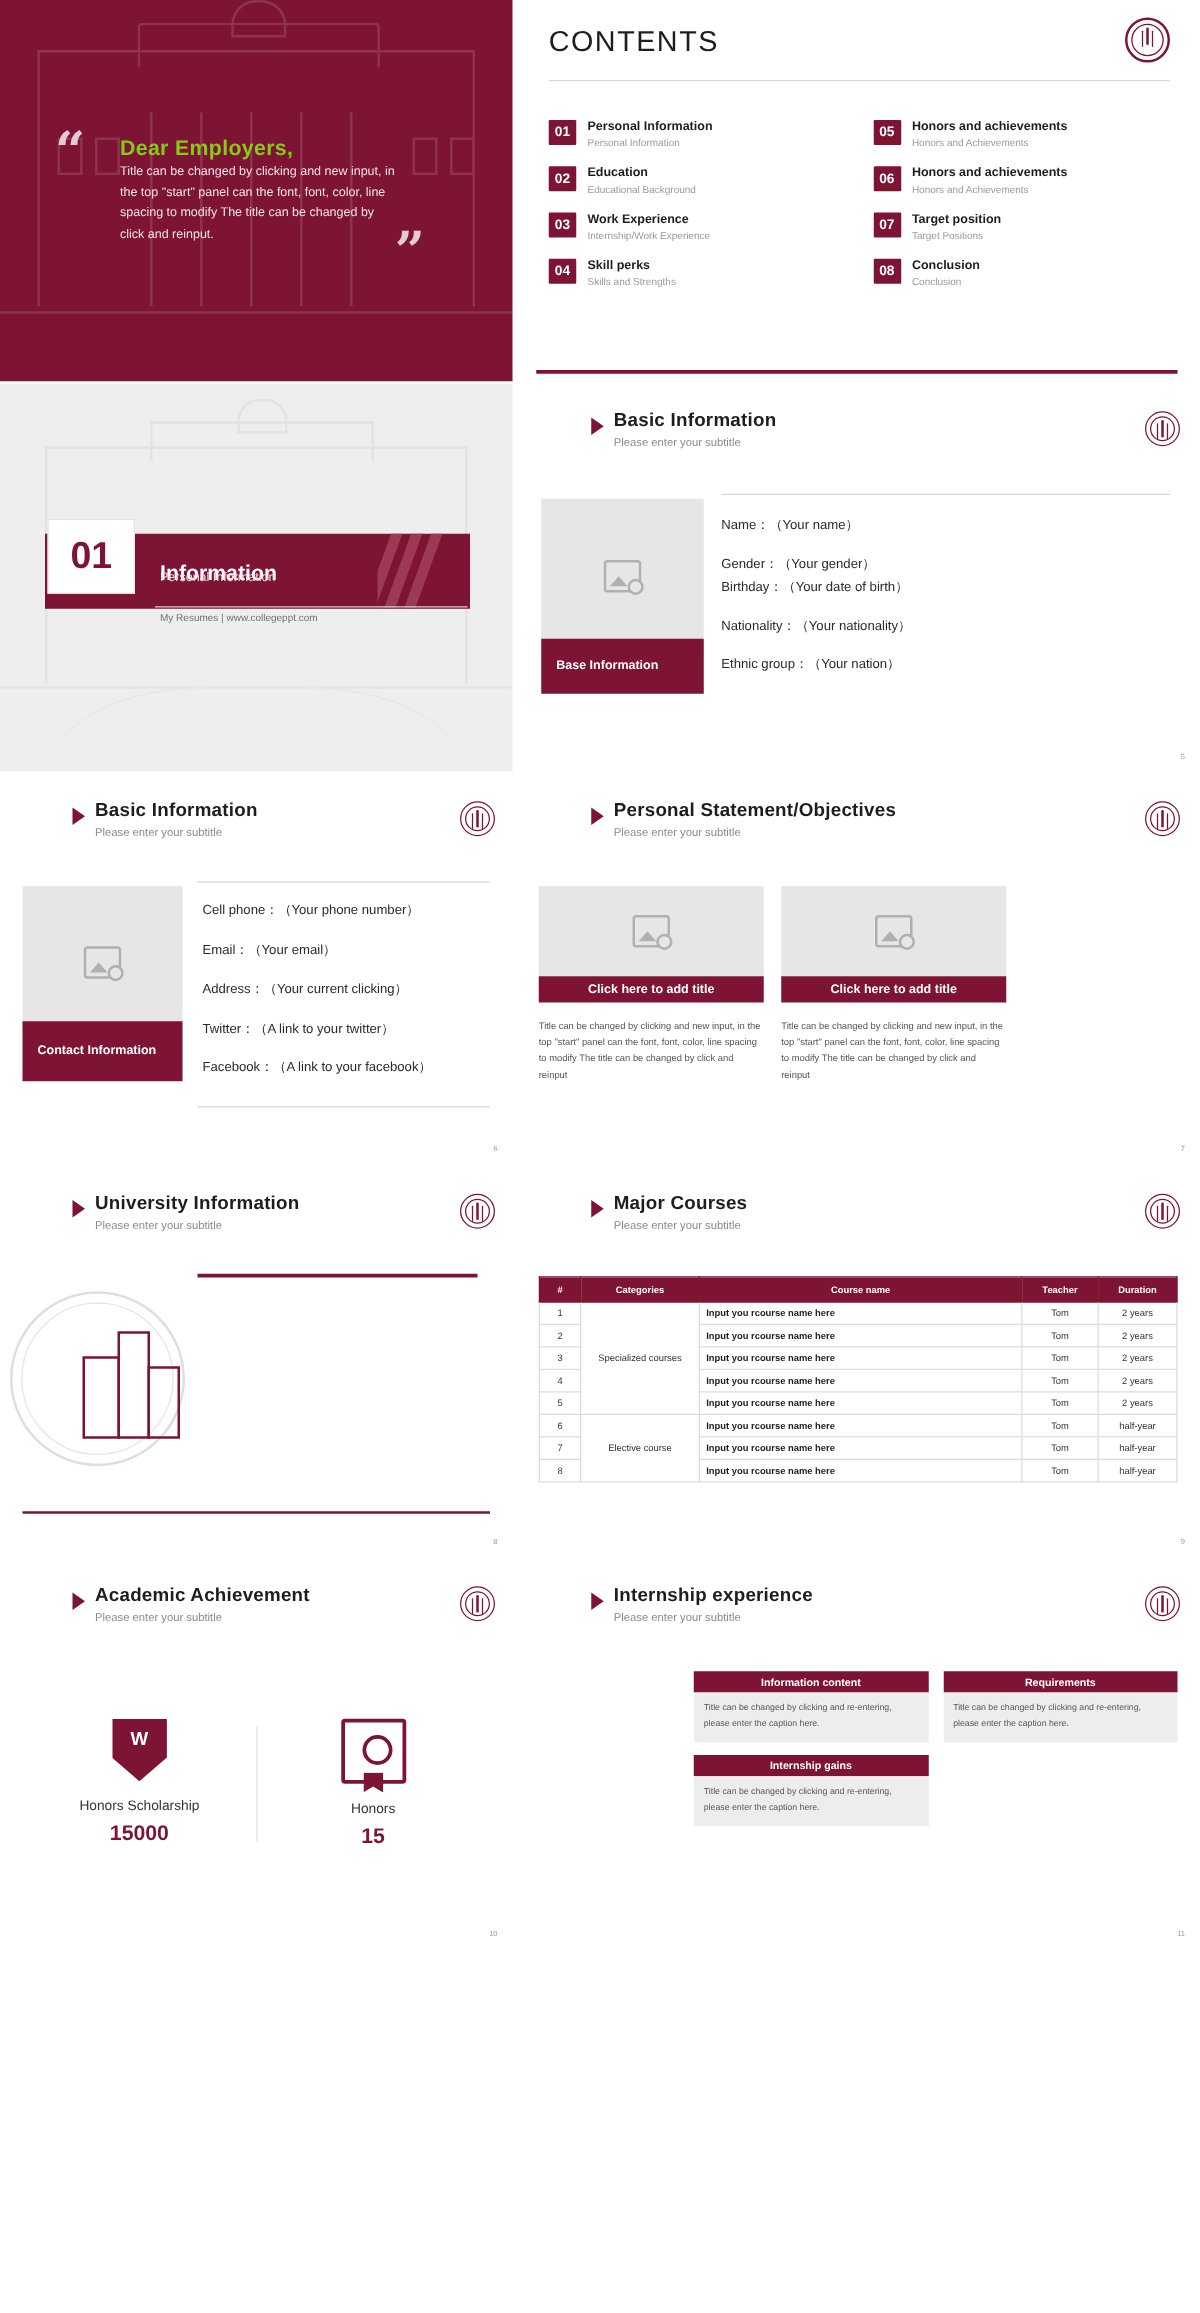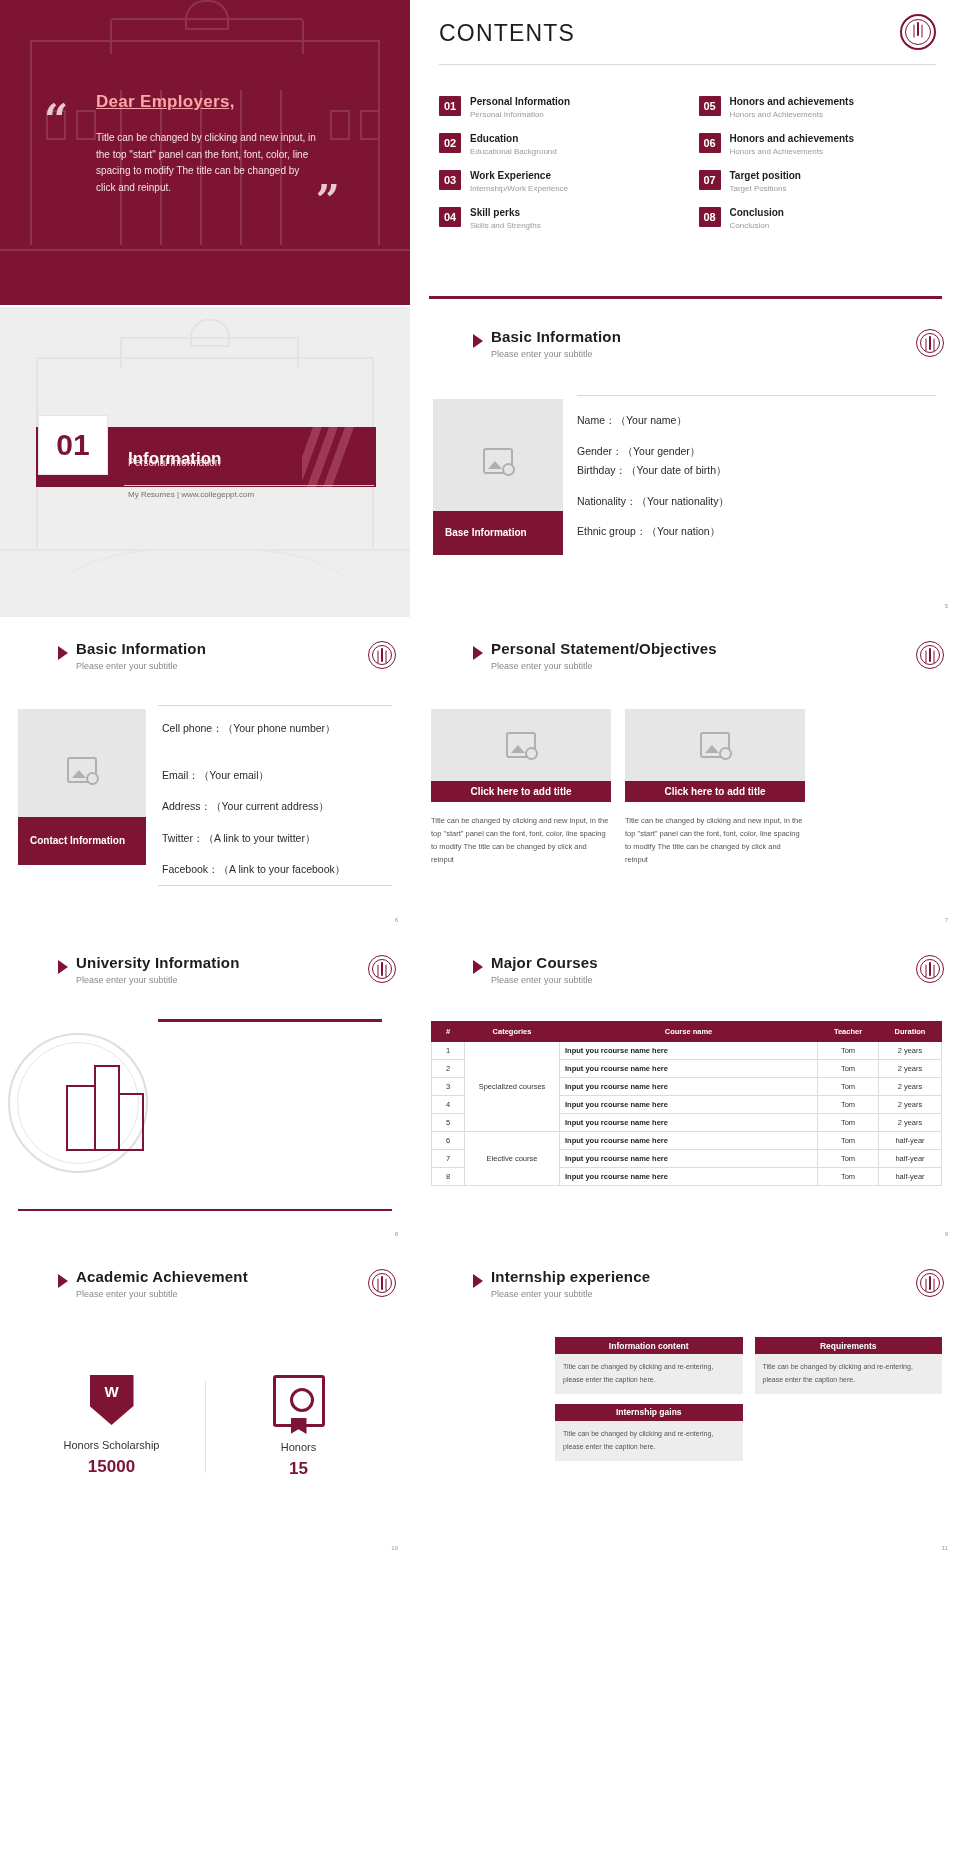--- a/index.html
+++ b/index.html
@@ -56,21 +56,21 @@
   .cover .bld .dome{position:absolute;left:185px;top:0px;width:40px;height:26px;border:2px solid #fff;border-radius:20px 20px 0 0;}
   .cover .bld .col{position:absolute;top:90px;bottom:60px;width:2px;background:#fff;}
   .cover .bld .win{position:absolute;width:16px;height:26px;border:2px solid #fff;}
   .cover .bld .ground{position:absolute;left:0;right:0;bottom:54px;height:2px;background:#fff;}
   .quote-mark{
     position:absolute;color:#e6c9d4;font-size:42px;line-height:1;font-family:"DejaVu Serif",serif;font-weight:bold;
   }
   .q-open{left:44px;top:100px;}
   .q-close{right:70px;top:180px;}
   .cover-title{
-    position:absolute;left:96px;top:92px;color:#fca5a5;font-size:17px;font-weight:bold;letter-spacing:.3px;text-decoration:underline;
+    position:absolute;left:96px;top:109px;color:#84cc16;font-size:17px;font-weight:bold;letter-spacing:.3px;
   }
   .cover-body{
     position:absolute;left:96px;top:130px;width:222px;color:#f2e2e8;font-size:10px;line-height:1.65;
   }
 
   
   .contents{padding:0;}
   .contents h1{
     position:absolute;left:28px;top:20px;margin:0;font-size:23px;letter-spacing:1.2px;color:#1d1d1d;font-weight:normal;
   }
@@ -332,23 +332,23 @@
       <div class="img-ico">
           <span class="plus">+</span>
         </div>
     </div>
     <div class="tag-box" style="position:absolute;left:18px;top:198px;width:128px;height:48px;box-sizing:border-box;">
       <span>Contact Information</span>
     </div>
 
     <div class="hline" style="position:absolute;left:158px;right:18px;top:86px;"></div>
     <div style="position:absolute;left:162px;top:104px;right:14px;">
-      <div class="field" style="margin-bottom:35px;">Cell phone：（Your phone number）</div>
+      <div class="field" style="margin-bottom:20px;">Cell phone：（Your phone number）</div>
       <div class="field" style="margin-bottom:20px;">Email：（Your email）</div>
-      <div class="field" style="margin-bottom:20px;">Address：（Your current address）</div>
+      <div class="field" style="margin-bottom:20px;">Address：（Your current clicking）</div>
       <div class="field" style="margin-bottom:20px;">Twitter：（A link to your twitter）</div>
       <div class="field">Facebook：（A link to your facebook）</div>
     </div>
     <div class="hline" style="position:absolute;left:158px;right:18px;top:266px;"></div>
     <div class="page-num">6</div>
   </div>
   <div class="gap"></div>
 
   <div class="slide">
     <div style="position:absolute;left:18px;top:22px;right:16px;display:flex;justify-content:space-between;align-items:flex-start;">

